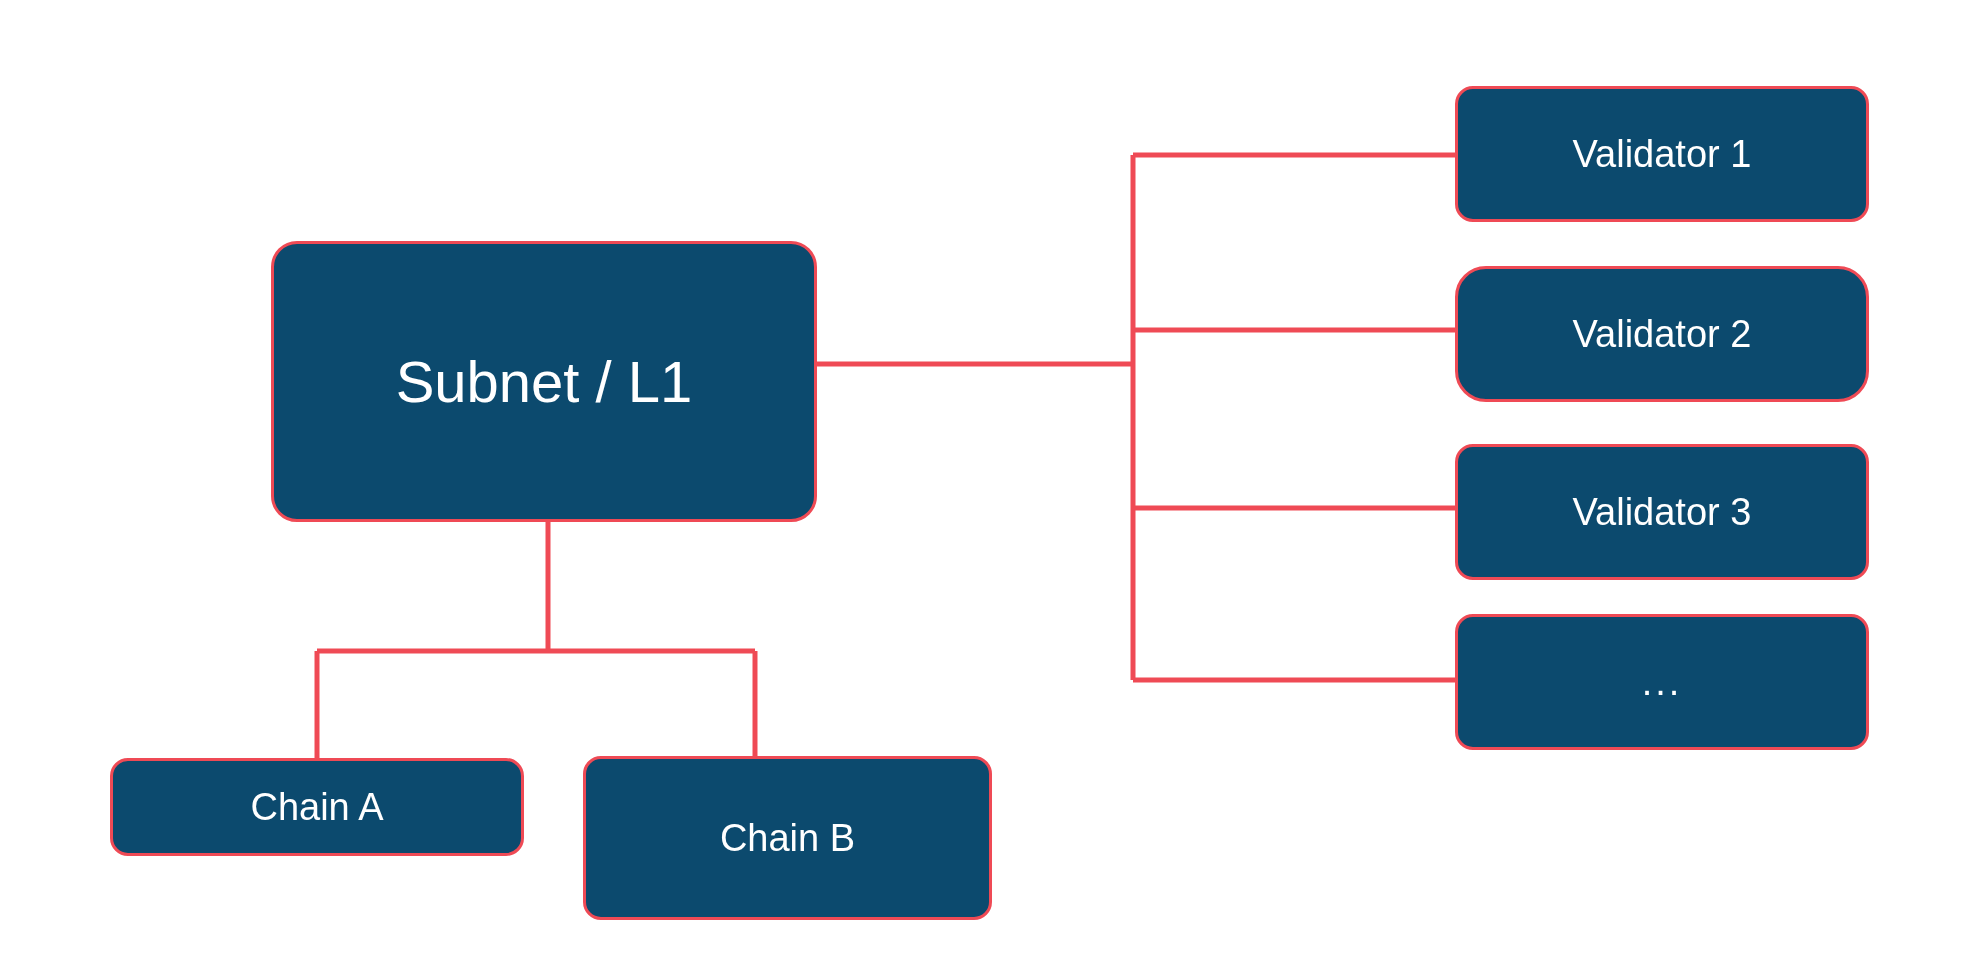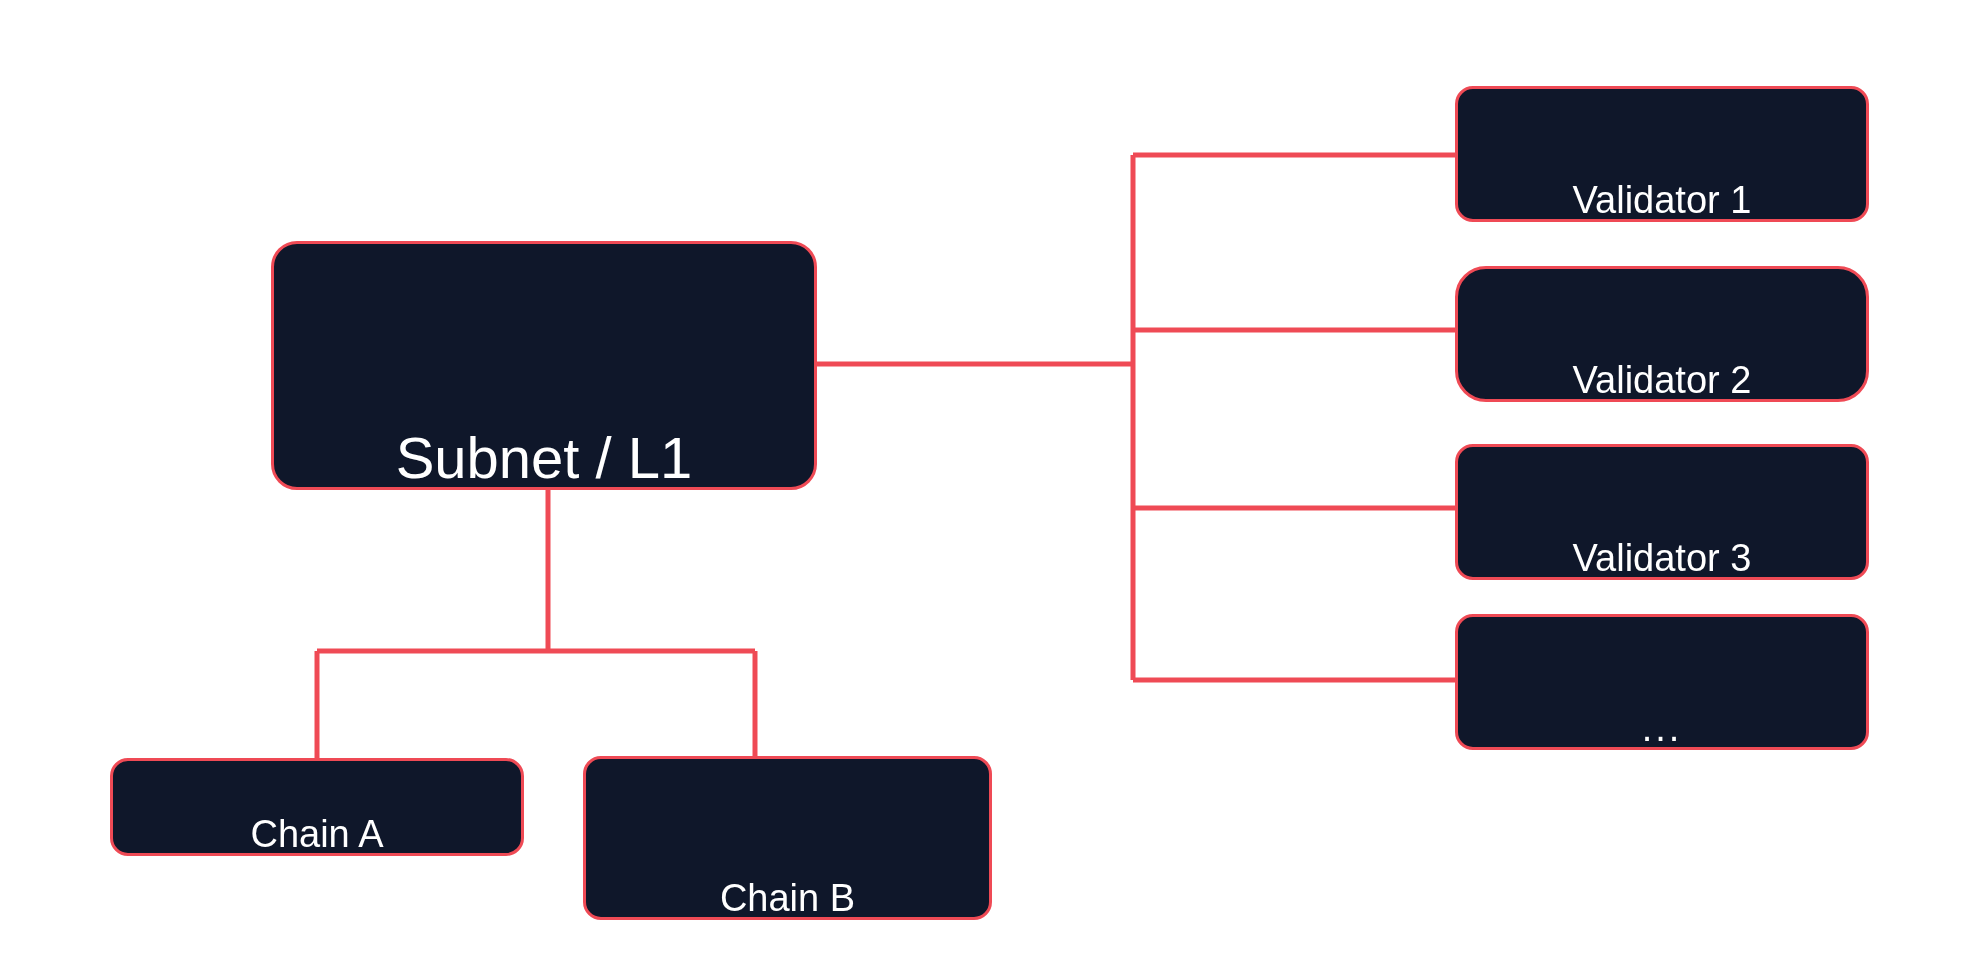--- a/index.html
+++ b/index.html
@@ -23,39 +23,39 @@
     left: 0;
     top: 0;
     width: 1972px;
     height: 960px;
     pointer-events: none;
   }
   .node {
     position: absolute;
     box-sizing: border-box;
     display: flex;
-    align-items: flex-end;
+    align-items: center;
     justify-content: center;
-    background: #0f172a;
+    background: #0c4a6e;
     border: 3px solid #ef4a55;
     border-radius: 18px;
     color: #ffffff;
     text-align: center;
     line-height: 1;
     user-select: none;
   }
   .node-label {
     display: block;
     white-space: nowrap;
   }
   .node-root {
     left: 271px;
     top: 241px;
     width: 546px;
-    height: 249px;
+    height: 281px;
     border-radius: 26px;
   }
   .node-root .node-label { font-size: 58px; }
 
   .node-chain-a {
     left: 110px;
     top: 758px;
     width: 414px;
     height: 98px;
   }

